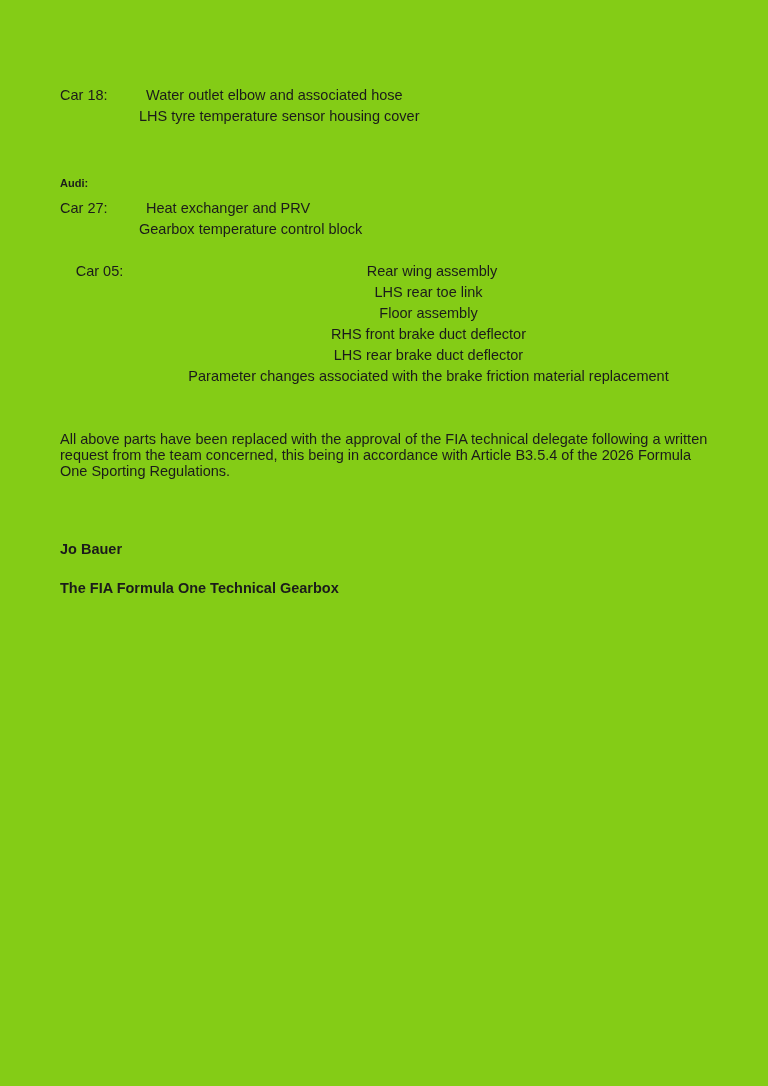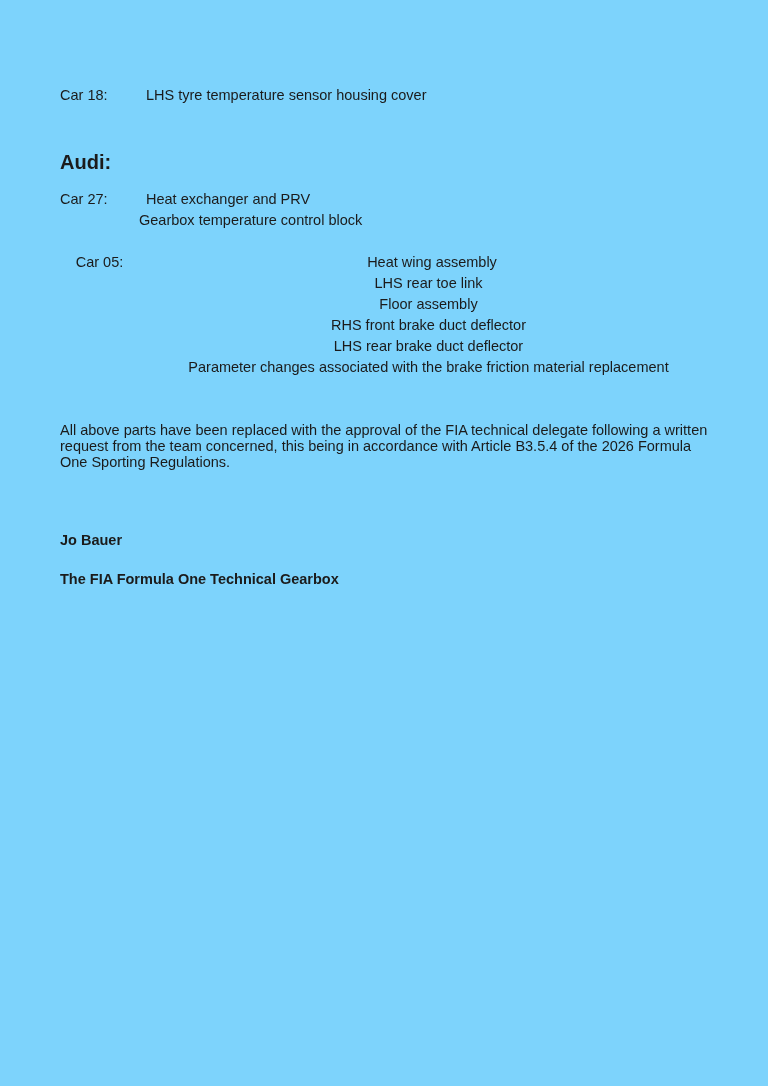--- a/index.html
+++ b/index.html
@@ -7,21 +7,21 @@
   body {
     width: 768px;
     height: 1086px;
     font-family: "Liberation Sans", sans-serif;
     color: #1b1b1b;
   }
   .page {
     position: relative;
     width: 768px;
     height: 1086px;
-    background: #7dd3fc;
+    background: #84cc16;
     overflow: hidden;
     text-decoration: underline;
   }
   .content {
     position: absolute;
     left: 60px;
     top: 85px;
     width: 658px;
     font-size: 14.5px;
   }
@@ -39,24 +39,24 @@
   }
   .entry .items .item {
     line-height: 21px;
   }
   .entry .items .item:first-child {
     padding-left: 7px;
   }
   .team-heading {
     margin-top: 46px;
     font-weight: bold;
-    font-size: 20px;
+    font-size: 11px;
     line-height: 21px;
   }
-  .entry.car-27 { margin-top: 16px; justify-content: center; }
+  .entry.car-27 { margin-top: 4px; justify-content: center; }
   .entry.car-05 { margin-top: 21px; text-align: center; }
   .closing-paragraph {
     margin-top: 44px;
     line-height: 16px;
   }
   .sig-name {
     margin-top: 62px;
     font-weight: bold;
     line-height: 16px;
   }
@@ -68,38 +68,39 @@
 </style>
 </head>
 <body>
 
 <div class="page">
   <div class="content">
 
     <div class="entry car-18">
       <div class="car-label">Car 18:</div>
       <div class="items">
+        <div class="item">Water outlet elbow and associated hose</div>
         <div class="item">LHS tyre temperature sensor housing cover</div>
       </div>
     </div>
 
     <div class="team-heading">Audi:</div>
 
     <div class="entry car-27">
       <div class="car-label">Car 27:</div>
       <div class="items">
         <div class="item">Heat exchanger and PRV</div>
         <div class="item">Gearbox temperature control block</div>
       </div>
     </div>
 
     <div class="entry car-05">
       <div class="car-label">Car 05:</div>
       <div class="items">
-        <div class="item">Heat wing assembly</div>
+        <div class="item">Rear wing assembly</div>
         <div class="item">LHS rear toe link</div>
         <div class="item">Floor assembly</div>
         <div class="item">RHS front brake duct deflector</div>
         <div class="item">LHS rear brake duct deflector</div>
         <div class="item">Parameter changes associated with the brake friction material replacement</div>
       </div>
     </div>
 
     <p class="closing-paragraph">All above parts have been replaced with the approval of the FIA technical delegate following a written request from the team concerned, this being in accordance with Article B3.5.4 of the 2026 Formula One Sporting Regulations.</p>
 

